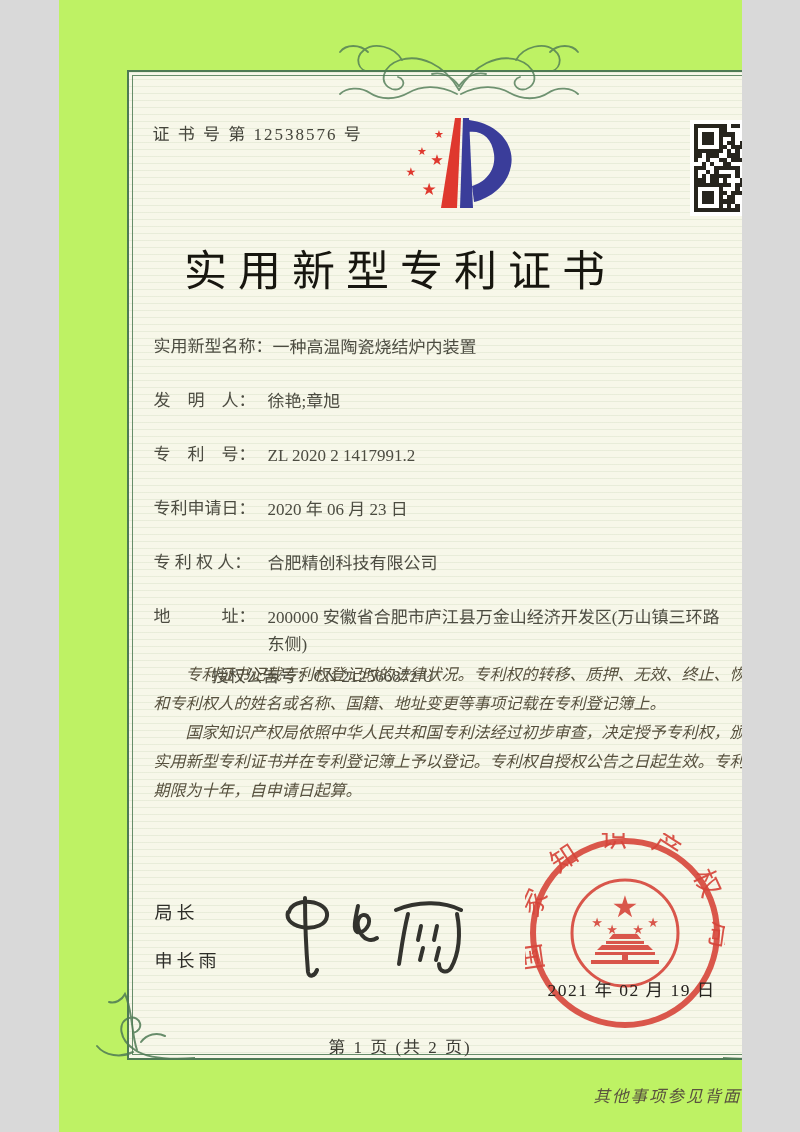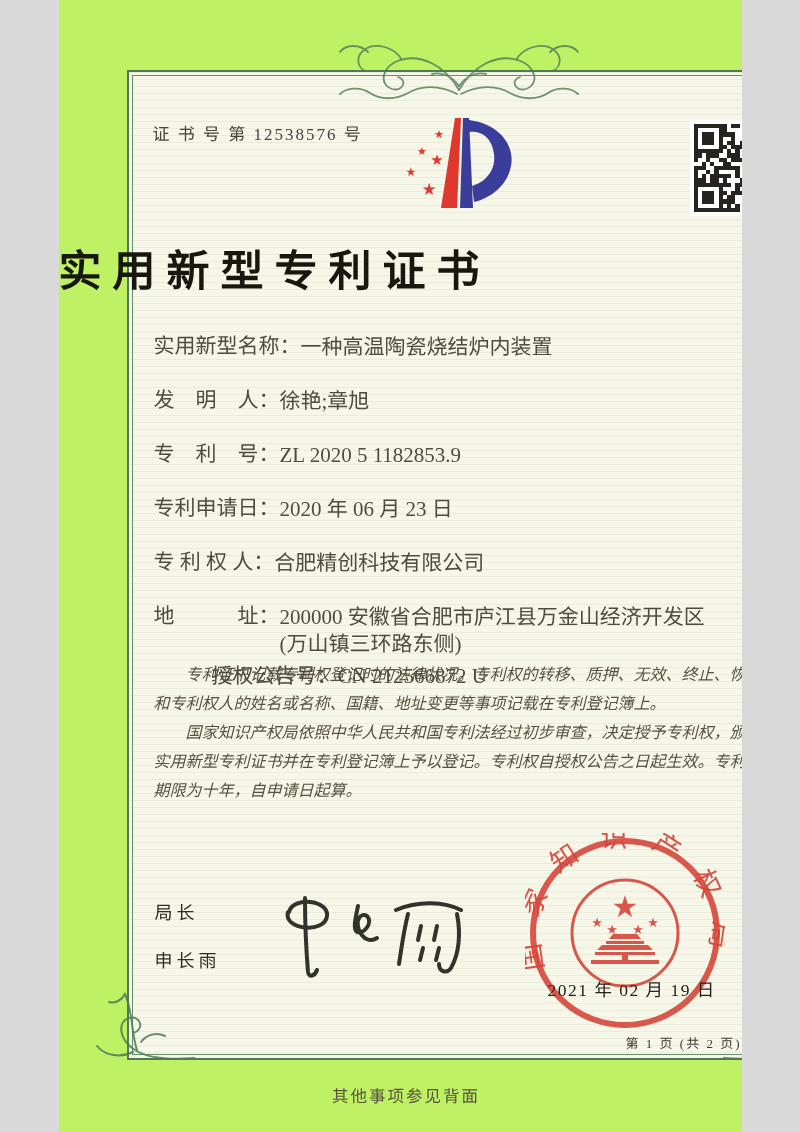--- a/index.html
+++ b/index.html
@@ -31,24 +31,24 @@
 
   .logo{position:absolute;left:323px;top:108px;z-index:3;}
   .logo-red{fill:var(--logo-red);}
   .logo-blue{fill:var(--logo-blue);}
 
   .qr{position:absolute;left:631px;top:120px;width:96px;height:96px;background:#ffffff;padding:4px;
       display:grid;grid-template-columns:repeat(21,1fr);grid-template-rows:repeat(21,1fr);z-index:3;}
   .qr div{width:100%;height:100%;}
   .qr .m{background:#26241e;}
 
-  .title{position:absolute;left:0;top:236px;width:100%;
-         font-size:43px;font-weight:700;letter-spacing:11px;color:#17160f;z-index:3;}
-
-  .fields{position:absolute;left:95px;top:334px;width:614px;font-size:21px;color:#4c4c41;z-index:3;}
+  .title{position:absolute;left:0;top:236px;width:100%;text-align:center;
+         font-size:43px;font-weight:400;letter-spacing:11px;color:#17160f;z-index:3;}
+
+  .fields{position:absolute;left:95px;top:334px;width:614px;font-size:17px;color:#4c4c41;z-index:3;}
   .row{margin-bottom:27px;line-height:25px;}
   .lbl{display:inline-block;min-width:114px;vertical-align:top;}
   .val{display:inline-block;vertical-align:top;max-width:452px;line-height:27px;}
   .row-addr{margin-bottom:6px;}
   .row-grant{display:flex;margin-bottom:0;}
   .pair2{margin-left:58px;text-align:center;}
 
   .paras{position:absolute;left:95px;top:660px;width:614px;font-size:16px;line-height:1.82;
          color:#57513e;font-style:italic;z-index:3;}
   .paras p{margin:0;text-indent:2em;}
@@ -58,24 +58,24 @@
   .sig-name{position:absolute;left:96px;top:946px;font-size:18px;color:#2d2d28;letter-spacing:4px;
             font-family:"Liberation Sans","DejaVu Sans",sans-serif;z-index:3;}
   .signature{position:absolute;left:202px;top:872px;z-index:3;}
 
   .seal{position:absolute;left:466px;top:833px;z-index:4;}
   .seal-stroke{stroke:var(--seal-red);}
   .seal-fill{fill:var(--seal-red);}
   .seal-date{position:absolute;left:489px;top:976px;font-size:17.5px;letter-spacing:1.5px;
              color:#26231f;z-index:5;}
 
-  .page-ind{position:absolute;left:0;top:1033px;width:100%;text-align:right;
-            font-size:13px;letter-spacing:2px;color:#3c3c34;z-index:3;}
-  .back-note{position:absolute;left:6px;top:1083px;width:100%;text-align:center;
-             font-size:16.5px;letter-spacing:2px;color:#59523f;z-index:3;}
+  .page-ind{position:absolute;left:0;top:1033px;width:100%;text-align:center;
+            font-size:17px;letter-spacing:2px;color:#3c3c34;z-index:3;}
+  .back-note{position:absolute;left:0;top:1083px;width:100%;text-align:right;
+             font-size:16.5px;letter-spacing:2px;font-style:italic;color:#59523f;z-index:3;}
 </style>
 </head>
 <body>
 
 <div class="page">
 
   <div class="frame"></div>
 
   <svg class="orn-top" width="270" height="64" viewBox="0 0 270 64">
     <g fill="none" stroke-width="1.8" stroke-linecap="round" opacity=".8" class="green-stroke">
@@ -569,21 +569,21 @@
   <div class="title">实用新型专利证书</div>
 
   <div class="fields">
     <div class="row">
       <span class="lbl">实用新型名称：</span><span class="val">一种高温陶瓷烧结炉内装置</span>
     </div>
     <div class="row">
       <span class="lbl">发　明　人：</span><span class="val">徐艳;章旭</span>
     </div>
     <div class="row">
-      <span class="lbl">专　利　号：</span><span class="val">ZL 2020 5 1182853.9</span>
+      <span class="lbl">专　利　号：</span><span class="val">ZL 2020 2 1417991.2</span>
     </div>
     <div class="row">
       <span class="lbl">专利申请日：</span><span class="val">2020 年 06 月 23 日</span>
     </div>
     <div class="row">
       <span class="lbl">专 利 权 人：</span><span class="val">合肥精创科技有限公司</span>
     </div>
     <div class="row row-addr">
       <span class="lbl">地　　　址：</span><span class="val">200000 安徽省合肥市庐江县万金山经济开发区(万山镇三环路东侧)</span>
     </div>

